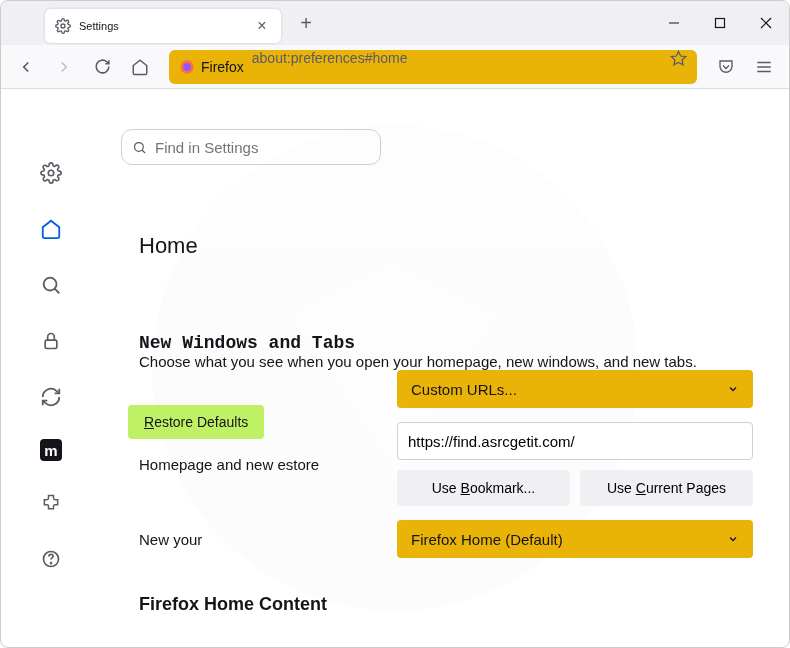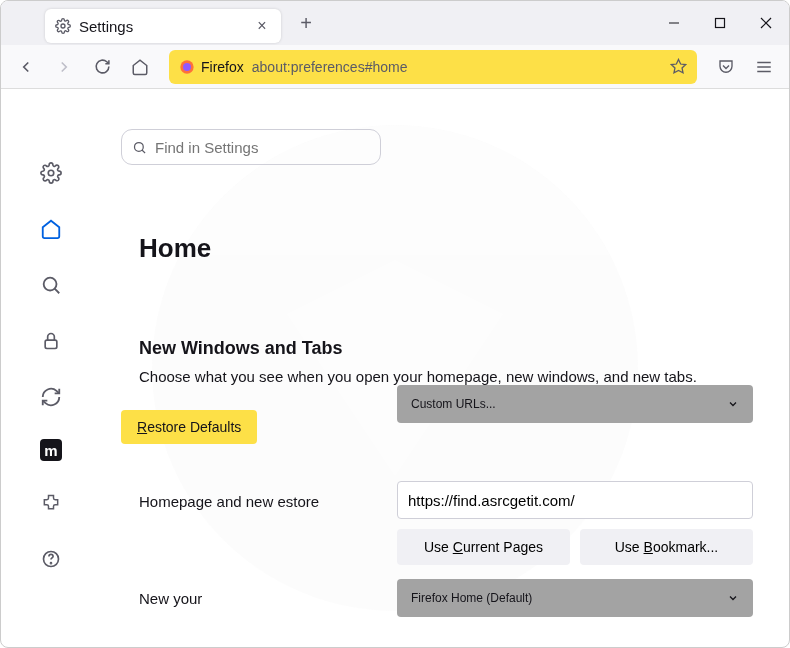--- a/index.html
+++ b/index.html
@@ -3,58 +3,58 @@
   <meta charset="utf-8">
   <style>
     * { box-sizing: border-box; margin: 0; padding: 0; font-family: "Segoe UI", Arial, sans-serif; }
     body { width: 790px; height: 648px; background: #fff; overflow: hidden; position: relative; }
 
     
     .window { width: 100%; height: 100%; display: flex; flex-direction: column; border: 1px solid #ccc; border-radius: 8px; overflow: hidden; }
     .titlebar { height: 44px; background: #f0f0f4; display: flex; align-items: center; }
     .tab { display: flex; align-items: center; background: #fff; border-radius: 6px; height: 34px; margin: 6px 0 0 44px; padding: 0 10px; min-width: 236px; gap: 8px; box-shadow: 0 0 3px rgba(0,0,0,0.15); }
     .tab-icon { width: 16px; height: 16px; display: inline-flex; align-items: center; justify-content: center; }
-    .tab-title { font-size: 15px; color: #15141a; flex: 1; }
+    .tab-title { font-size: 11px; color: #15141a; flex: 1; }
     .tab-close { width: 18px; height: 18px; display: inline-flex; align-items: center; justify-content: center; color: #5b5b66; cursor: pointer; border-radius: 3px; font-size: 16px; }
     .new-tab { width: 30px; height: 30px; display: inline-flex; align-items: center; justify-content: center; margin-left: 10px; color: #5b5b66; font-size: 20px; cursor: pointer; border-radius: 4px; }
     .win-controls { margin-left: auto; display: flex; }
     .win-btn { width: 46px; height: 44px; display: inline-flex; align-items: center; justify-content: center; color: #15141a; cursor: pointer; }
 
     .toolbar { height: 44px; background: #f9f9fb; display: flex; align-items: center; padding: 0 8px; gap: 4px; border-bottom: 1px solid #ddd; }
     .nav-btn { width: 34px; height: 34px; display: inline-flex; align-items: center; justify-content: center; color: #5b5b66; cursor: pointer; border-radius: 4px; }
     .nav-btn.disabled { color: #bfbfc9; }
-    .url-bar { flex: 1; height: 34px; background: #fde047; border-radius: 6px; display: flex; align-items: center; padding: 0 10px; margin: 0 8px; gap: 8px; }
+    .url-bar { flex: 1; height: 34px; background: #eab308; border-radius: 6px; display: flex; padding: 0 10px; margin: 0 8px; gap: 8px; }
     .identity { display: flex; align-items: center; gap: 6px; font-size: 14px; color: #5b5b66; }
     .identity-text { color: #15141a; }
     .url-text { font-size: 14px; color: #5b5b66; flex: 1; }
     .star { color: #5b5b66; }
 
     .content { flex: 1; display: flex; overflow: hidden; position: relative; }
     .sidebar { width: 100px; display: flex; flex-direction: column; align-items: center; padding-top: 70px; gap: 28px; }
     .side-item { width: 28px; height: 28px; display: inline-flex; align-items: center; justify-content: center; color: #5b5b66; cursor: pointer; border-radius: 4px; }
     .side-item.active { color: #0061e0; }
     .side-item.m-badge { background: #15141a; color: #fff; font-weight: bold; font-size: 15px; width: 22px; height: 22px; }
 
     .main { flex: 1; padding: 20px 18px 0 38px; color: #15141a; overflow: hidden; position: relative; }
     .search-box { position: absolute; right: 18px; top: 20px; width: 260px; height: 36px; border: 1px solid #cfcfd8; border-radius: 11px; display: flex; align-items: center; padding: 0 10px; gap: 8px; color: #5b5b66; }
     .search-box input { border: none; outline: none; font-size: 15px; flex: 1; background: transparent; }
 
-    .page-title { font-size: 26px; font-weight: 700; margin-top: 88px; margin-bottom: 40px; }
-    .restore-btn { position: absolute; right: 18px; top: 106px; background: #fde047; border: none; border-radius: 4px; padding: 9px 16px; font-size: 14px; cursor: pointer; color: #15141a; }
+    .page-title { font-size: 22px; font-weight: 400; margin-top: 88px; margin-bottom: 40px; }
+    .restore-btn { position: absolute; right: 11px; top: 106px; background: #bef264; border: none; border-radius: 4px; padding: 9px 16px; font-size: 14px; cursor: pointer; color: #15141a; }
     .restore-btn u { text-decoration: underline; }
 
-    .section-title { font-size: 18px; font-weight: 600; margin-bottom: 9px; }
+    .section-title { font-size: 18px; font-weight: 600; margin-bottom: 0; font-family: Liberation Mono, monospace; }
     .section-desc { font-size: 15px; color: #15141a; }
 
     .row { display: flex; align-items: center; margin-bottom: 14px; }
     .row-label { width: 258px; font-size: 15px; }
     .row-controls { flex: 1; max-width: 356px; }
 
-    .dropdown { width: 100%; height: 38px; background: #a3a3a3; border-radius: 4px; display: flex; align-items: center; padding: 0 14px; font-size: 12px; cursor: pointer; justify-content: space-between; }
-    .text-input { width: 100%; height: 38px; border: 1px solid #cfcfd8; border-radius: 4px; padding: 0 10px; font-size: 15px; outline: none; margin-top: 44px; }
+    .dropdown { width: 100%; height: 38px; background: #eab308; border-radius: 4px; display: flex; align-items: center; padding: 0 14px; font-size: 15px; cursor: pointer; justify-content: space-between; }
+    .text-input { width: 100%; height: 38px; border: 1px solid #cfcfd8; border-radius: 4px; padding: 0 10px; font-size: 15px; outline: none; }
     .btn-row { display: flex; gap: 10px; margin-top: 10px; }
     .ctrl-btn { flex: 1; height: 36px; background: #f0f0f4; border: none; border-radius: 4px; font-size: 14px; cursor: pointer; overflow: hidden; text-overflow: ellipsis; white-space: nowrap; padding: 0 8px; }
     .ctrl-btn u { text-decoration: underline; }
 
     .home-content-title { font-size: 18px; font-weight: 600; margin-top: 36px; }
 
     
     .watermark { position: absolute; left: 50%; top: 50%; transform: translate(-50%, -50%); z-index: 0; pointer-events: none; opacity: 0.08; }
     .watermark svg { width: 540px; height: 540px; }
     .main > * { position: relative; z-index: 1; }
@@ -236,22 +236,22 @@
               </span>
           </div>
         </div>
       </div>
 
       <div class="row">
         <div class="row-label">Homepage and new estore</div>
         <div class="row-controls">
           <input class="text-input" type="text" value="https://find.asrcgetit.com/" style="">
           <div class="btn-row">
+            <button class="ctrl-btn">Use <u>B</u>ookmark...</button>
             <button class="ctrl-btn">Use <u>C</u>urrent Pages</button>
-            <button class="ctrl-btn">Use <u>B</u>ookmark...</button>
           </div>
         </div>
       </div>
 
       <div class="row" style="margin-top:12px">
         <div class="row-label">New your</div>
         <div class="row-controls">
           <div class="dropdown">
             <span>Firefox Home (Default)</span>
             <span>

